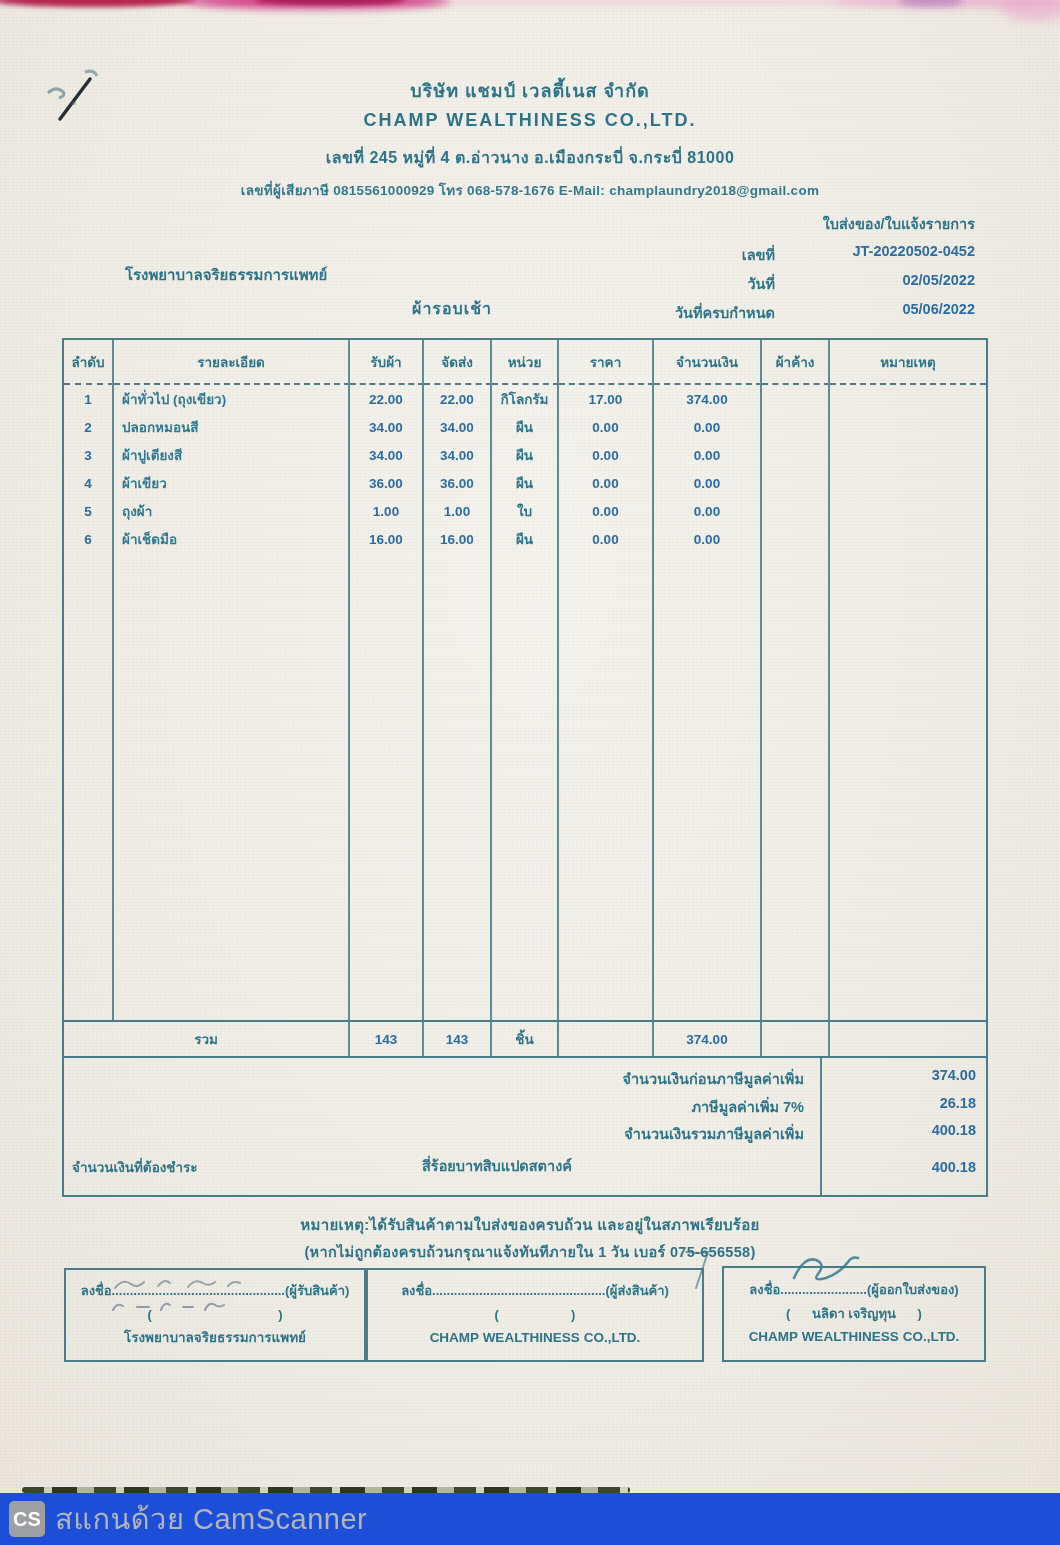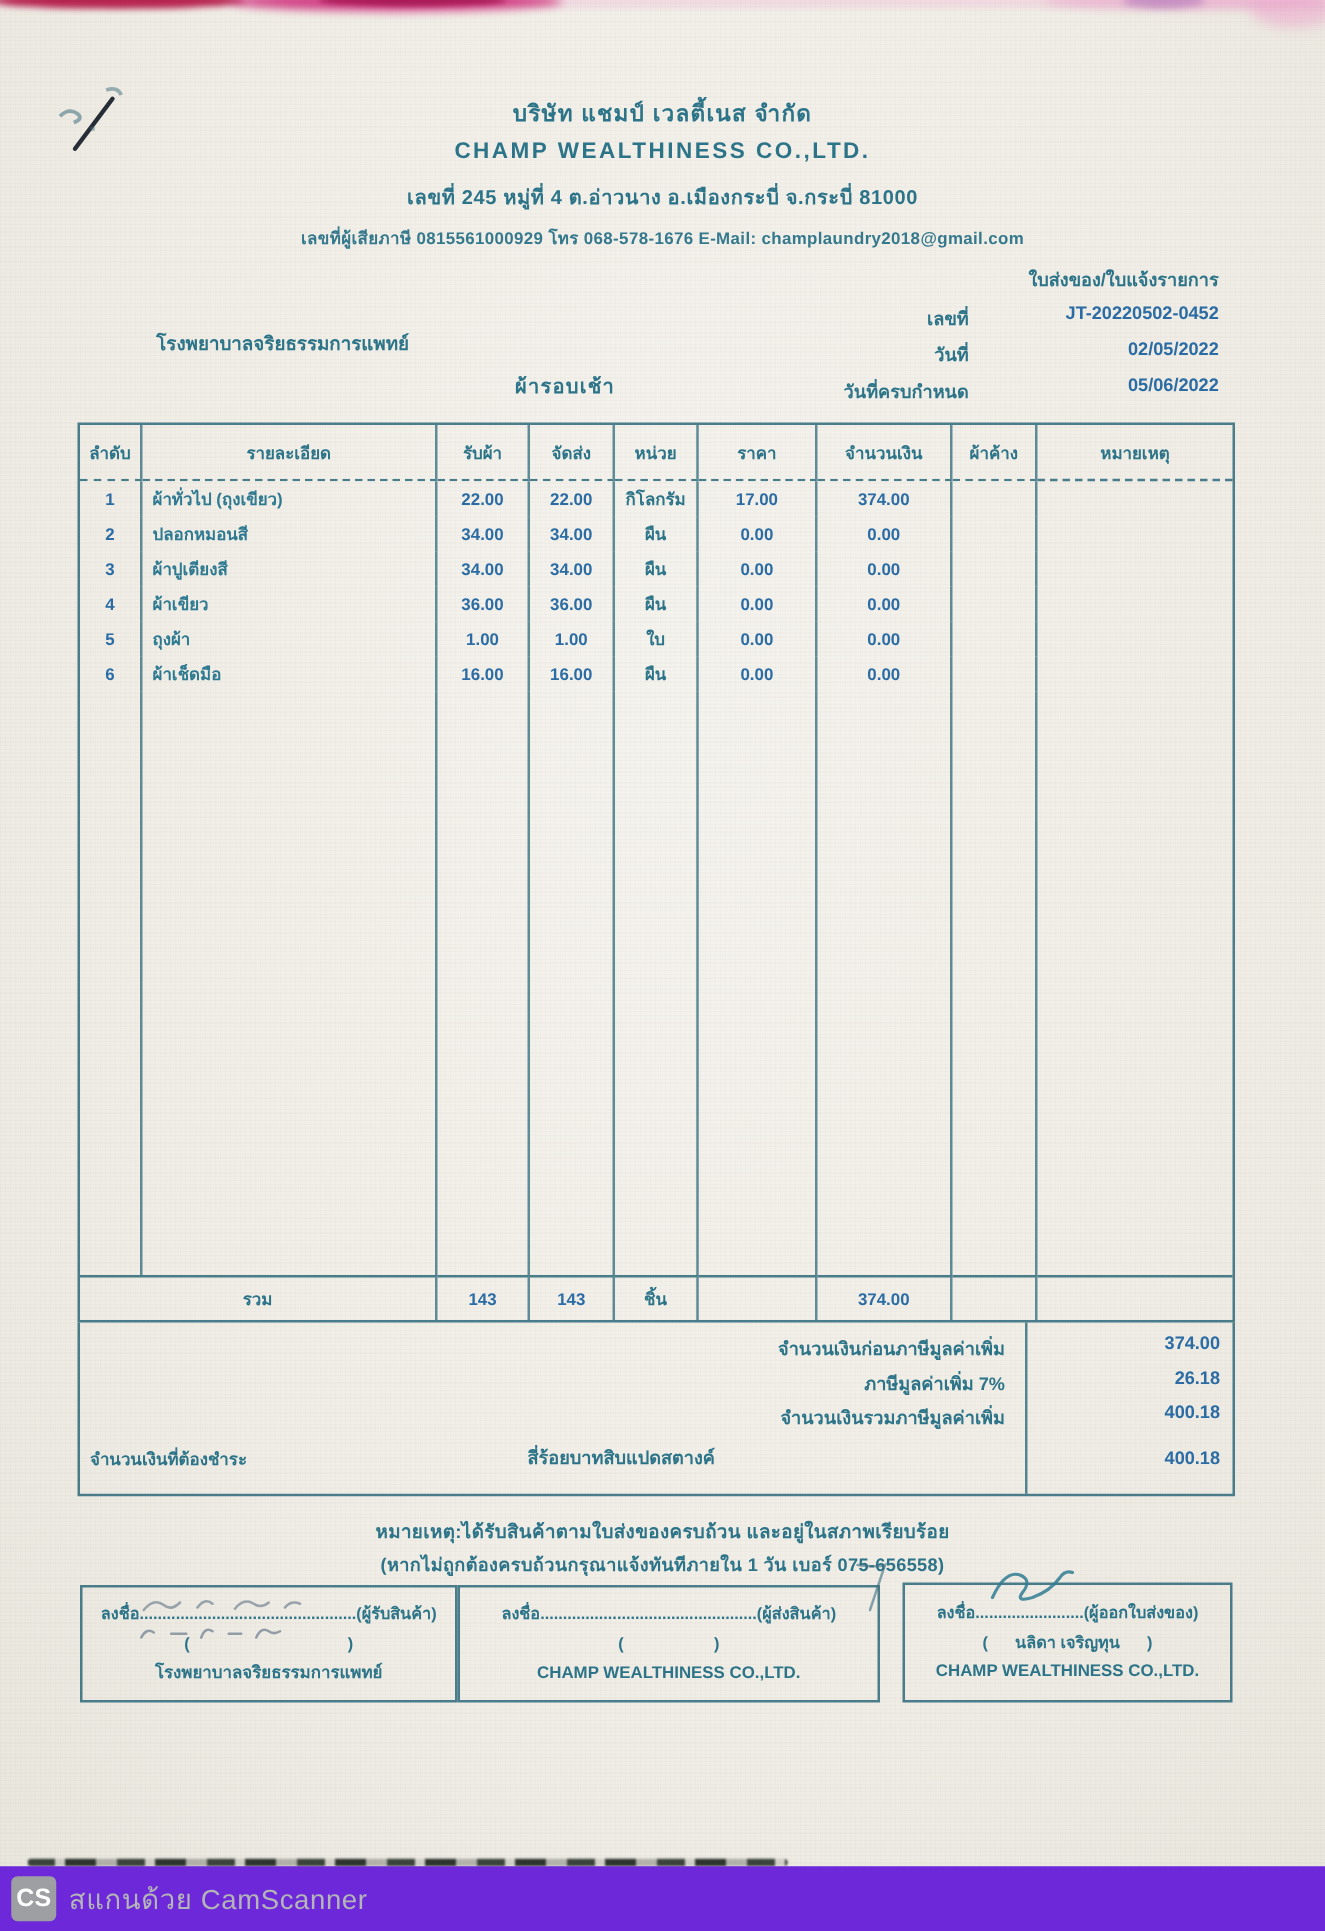--- a/index.html
+++ b/index.html
@@ -56,26 +56,26 @@
   .sig div{white-space:pre;font-size:13px;font-weight:700;line-height:1.5;}
   .sig .org{font-size:13.5px;}
 
   
   .smear{position:absolute;border-radius:50%;pointer-events:none;}
   .strip-dark{position:absolute;left:22px;top:1487px;width:608px;height:6px;border-radius:3px;
     background:repeating-linear-gradient(90deg,#39423b 0 22px, rgba(57,66,59,0.15) 22px 30px,
        #2c332e 30px 55px, rgba(44,51,46,0.3) 55px 72px);filter:blur(0.7px);}
 
   
-  .footer{position:absolute;left:0;top:1493px;width:1060px;height:52px;background:#6d28d9;
+  .footer{position:absolute;left:0;top:1493px;width:1060px;height:52px;background:#1d4ed8;
           display:flex;align-items:center;}
   .cs-logo{width:36px;height:36px;background:#9d9fa2;border-radius:5px;margin-left:9px;
            display:flex;align-items:center;justify-content:center;
            color:#ffffff;font-weight:700;font-size:20px;font-family:"Liberation Sans",sans-serif;}
-  .cs-text{margin-left:10px;font-size:22px;color:#b3b5b7;letter-spacing:0.5px;}
+  .cs-text{margin-left:10px;font-size:29px;color:#b3b5b7;letter-spacing:0.5px;}
   svg{position:absolute;overflow:visible;}
 </style>
 </head>
 <body>
 
 <div class="paper">
 
   <div class="smear" style="left:0;top:-4px;width:1060px;height:10px;background:rgba(240,190,215,0.45);filter:blur(3px);border-radius:0;"></div>
   <div class="smear" style="left:-8px;top:-6px;width:205px;height:13px;background:#b01040;filter:blur(2.5px);opacity:0.9;"></div>
   <div class="smear" style="left:185px;top:-7px;width:265px;height:16px;background:#cf2f7b;filter:blur(4px);opacity:0.88;"></div>

